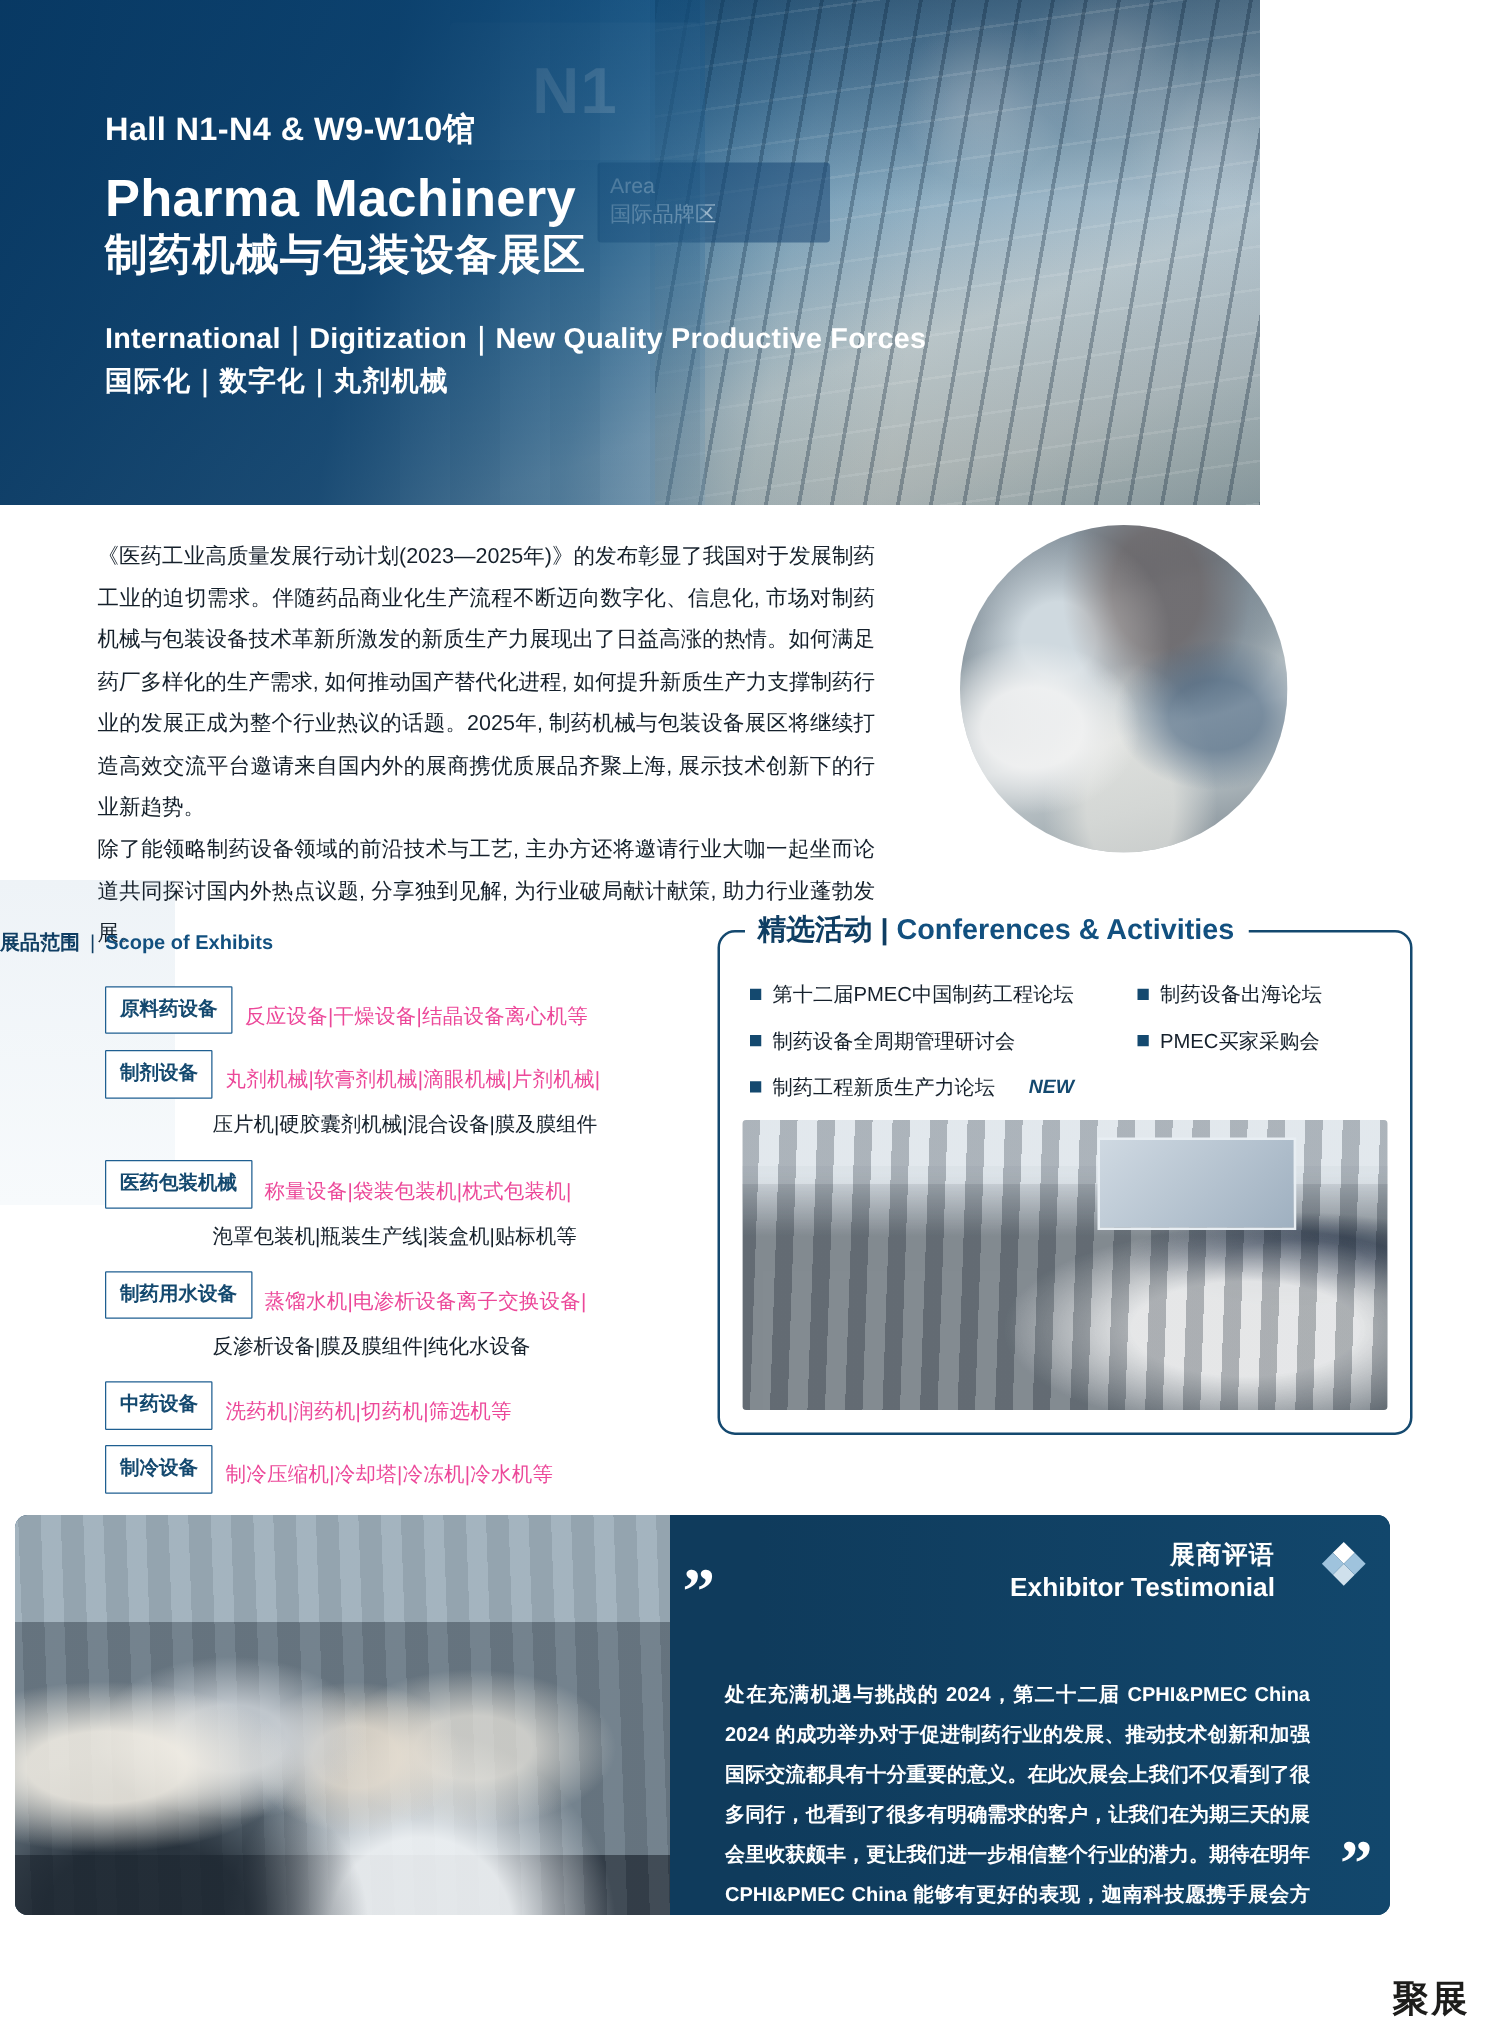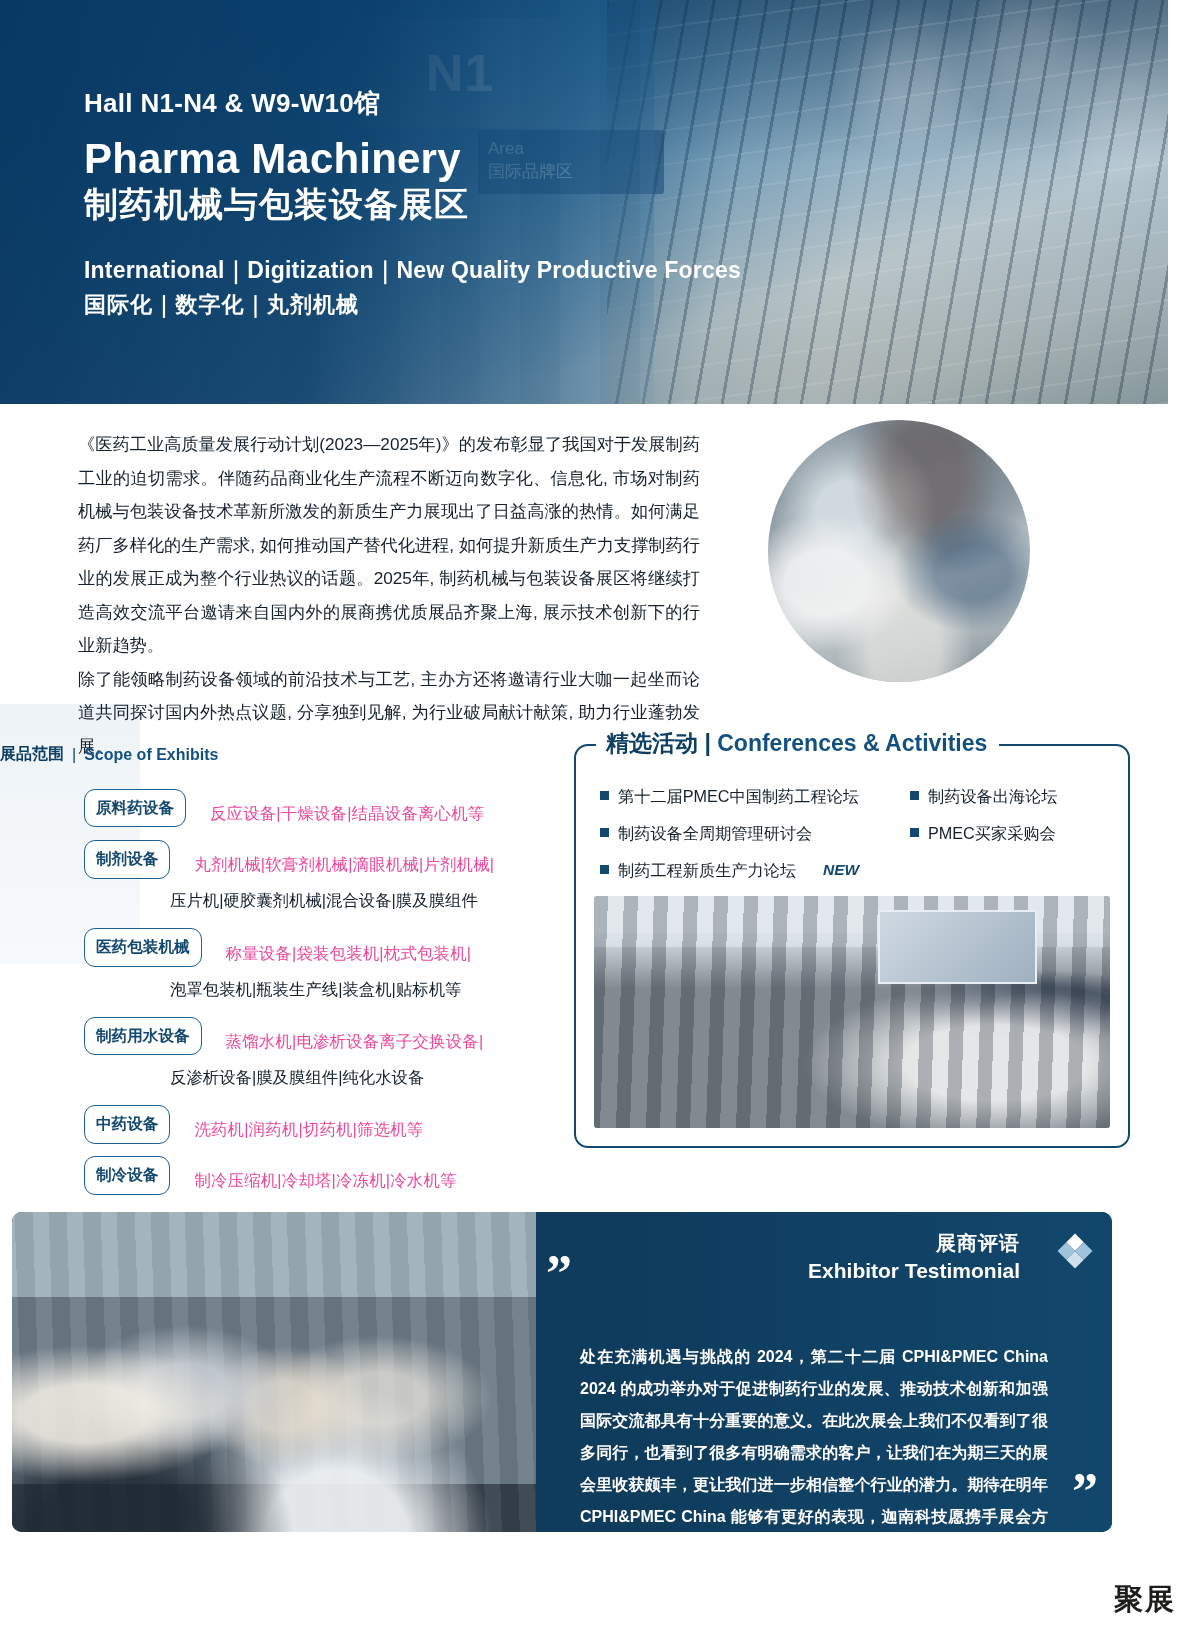--- a/index.html
+++ b/index.html
@@ -13,21 +13,21 @@
     position: relative;
     font-family: "Liberation Sans", "DejaVu Sans", sans-serif;
     color: #1a2a3a;
     overflow: hidden;
   }
 
   
   .hero {
     position: absolute;
     left: 0; top: 0;
-    width: 1168px;
+    width: 1008px;
     height: 404px;
     overflow: hidden;
     background: #0d3d6b;
   }
   .hero-photo {
     position: absolute;
     inset: 0;
     background:
       radial-gradient(circle at 78% 20%, rgba(255,255,255,0.30) 0 2%, rgba(255,255,255,0) 8%),
       radial-gradient(circle at 88% 12%, rgba(255,255,255,0.28) 0 2%, rgba(255,255,255,0) 7%),
@@ -186,26 +186,26 @@
   .scope-row {
     display: flex;
     flex-wrap: wrap;
     align-items: center;
     margin-bottom: 9px;
     line-height: 1.9;
   }
   .tag {
     display: inline-block;
     border: 1.4px solid #1f5f91;
-    border-radius: 11px;
+    border-radius: 1px;
     color: #14496f;
     font-size: 15.6px;
     font-weight: 700;
     padding: 3px 11px 4px;
-    margin-right: 24px;
+    margin-right: 10px;
     white-space: nowrap;
     background: #ffffff;
   }
   .scope-items {
     font-size: 16.4px;
     color: #ec4899;
     letter-spacing: .2px;
     margin-top: 11px;
   }
   .scope-cont {

